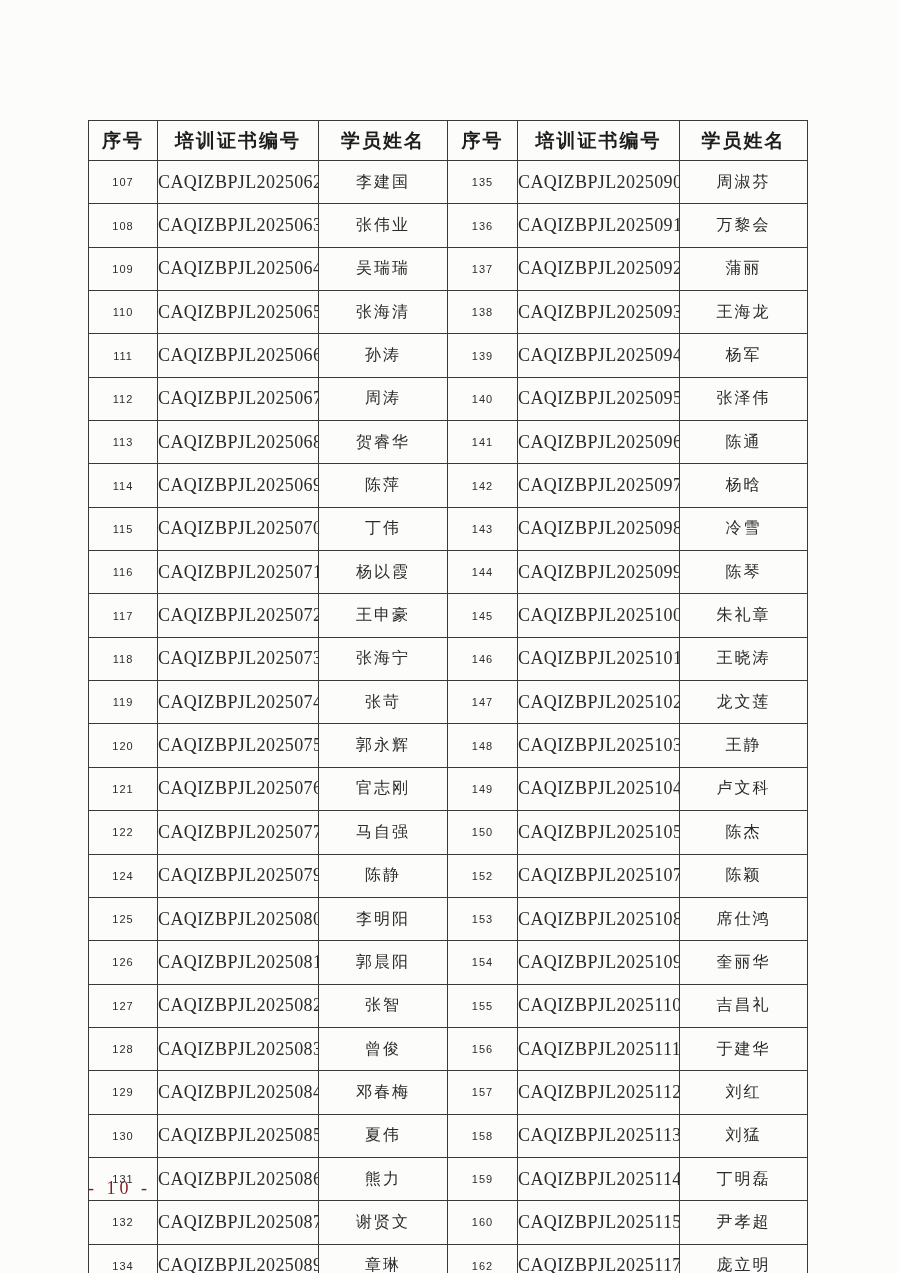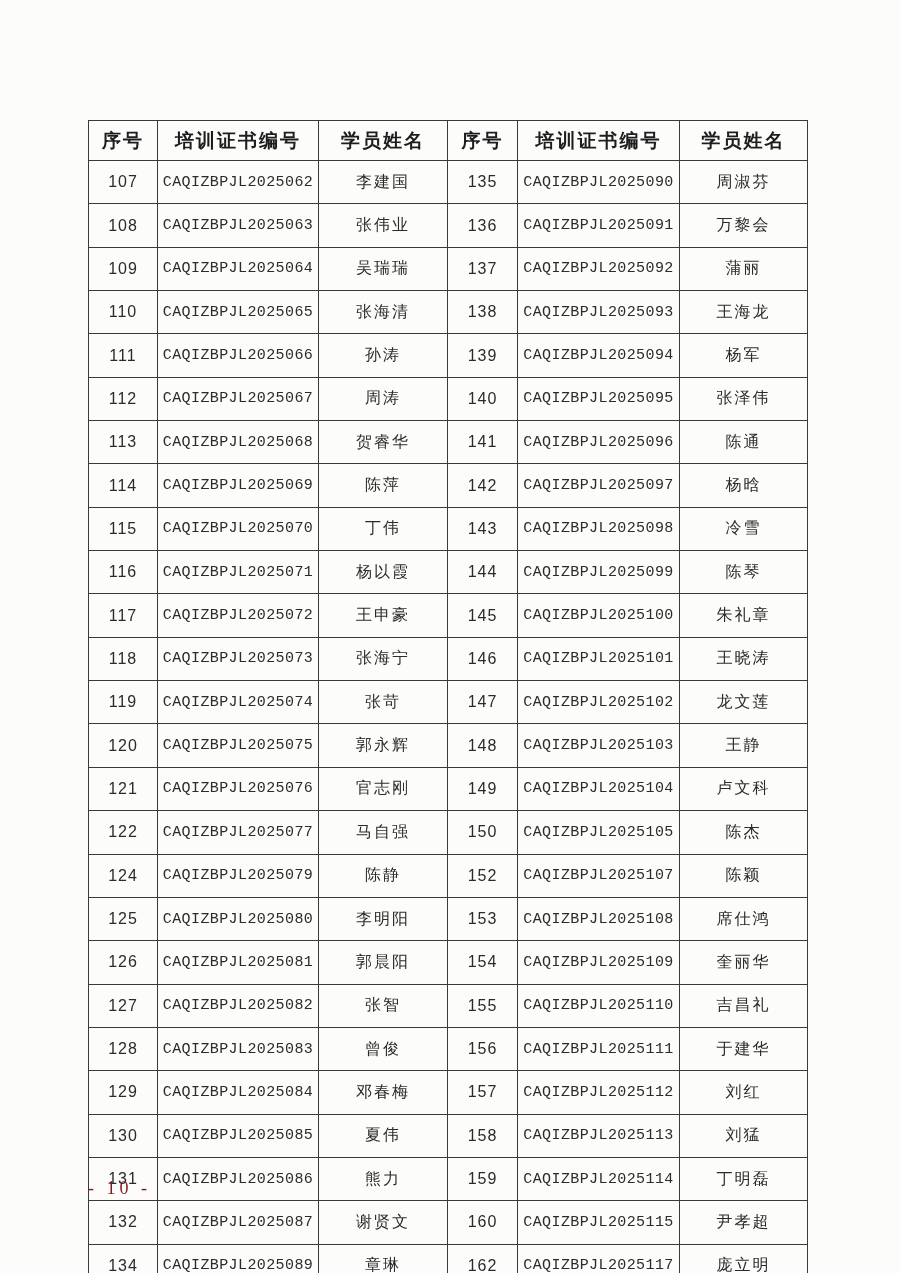--- a/index.html
+++ b/index.html
@@ -40,28 +40,28 @@
   table.roster th {
     font-family: "Liberation Serif", serif;
     font-weight: bold;
     font-size: 19px;
     color: #1d1d1d;
     letter-spacing: 2px;
   }
   table.roster tbody tr { height: 34px; }
   td.num {
     font-family: "Liberation Sans", sans-serif;
-    font-size: 16px;
+    font-size: 11px;
     color: #3a3a3a;
     letter-spacing: 1px;
     margin-top: 16px;
   }
   td.cert {
-    font-family: Liberation Mono, monospace;
-    font-size: 15px;
+    font-family: Liberation Serif, serif;
+    font-size: 18px;
     color: #333333;
     letter-spacing: 0.4px;
   }
   td.name {
     font-family: "Liberation Serif", serif;
     font-size: 16px;
     color: #2e2e2e;
     letter-spacing: 2px;
     margin-left: 28px;
   }

